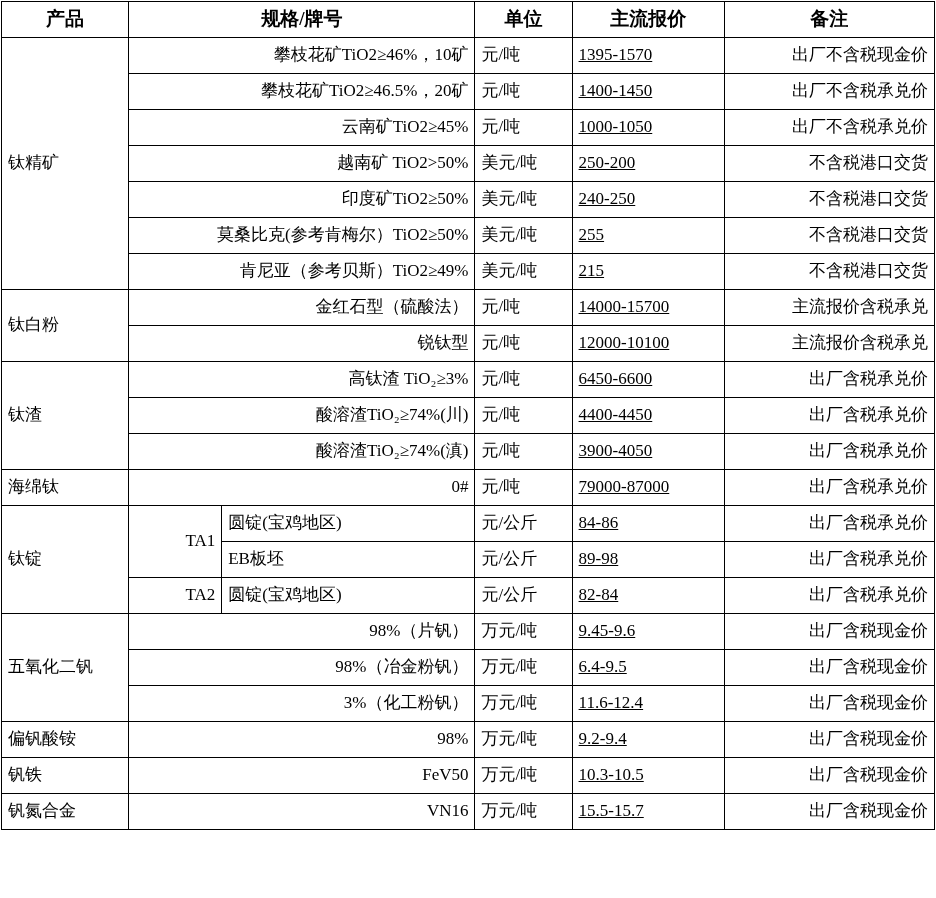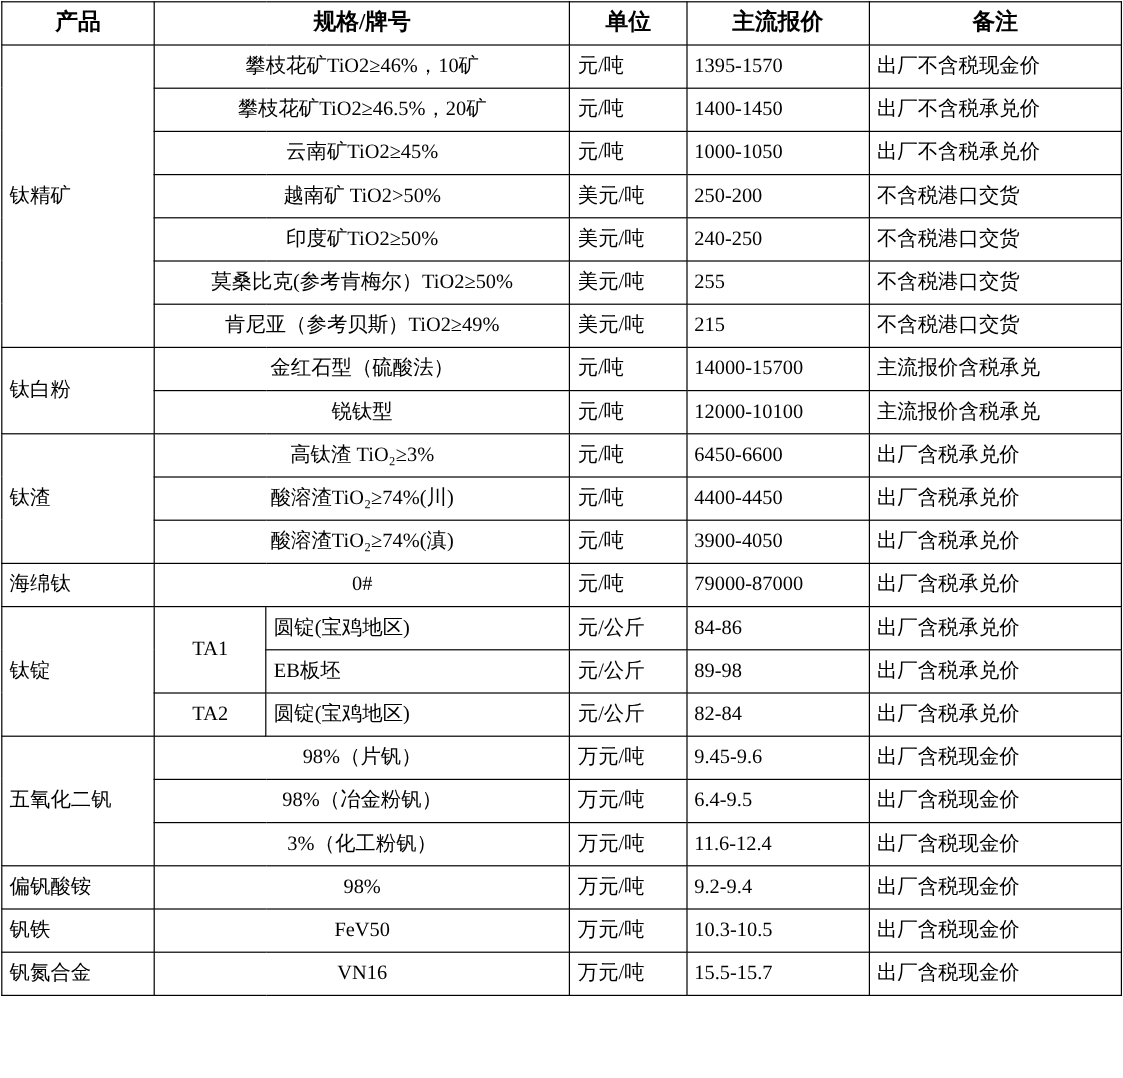--- a/index.html
+++ b/index.html
@@ -43,39 +43,40 @@
     font-weight: bold;
     font-size: 19px;
     height: 32px;
   }
   
   td.cat {
     text-align: left;
     font-size: 18px;
   }
   td.spec {
-    text-align: center;
+    text-align: right;
     font-size: 17px;
   }
   td.spec-sub {
     text-align: left;
     font-size: 17px;
     margin-left: 32px;
   }
   td.unit {
     text-align: left;
     font-size: 17px;
   }
   td.price {
     text-align: left;
     font-size: 17px;
     font-family: "Liberation Serif", "DejaVu Serif", serif;
+    text-decoration: underline;
   }
   td.note {
-    text-align: left;
+    text-align: right;
     font-size: 17px;
   }
   .row-h {
     height: 36px;
   }
 </style>
 </head>
 <body>
 
 <div id="sheet">

